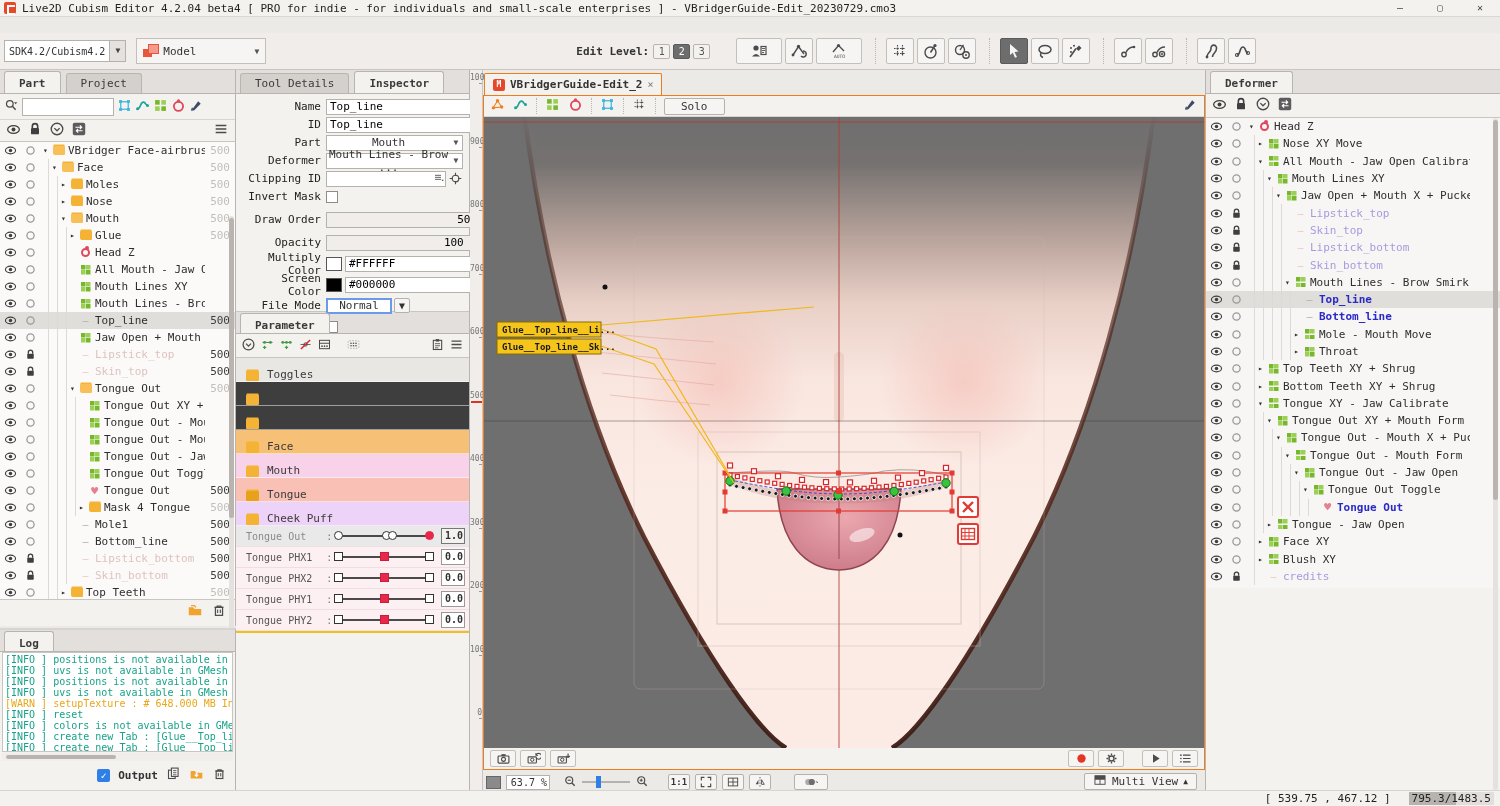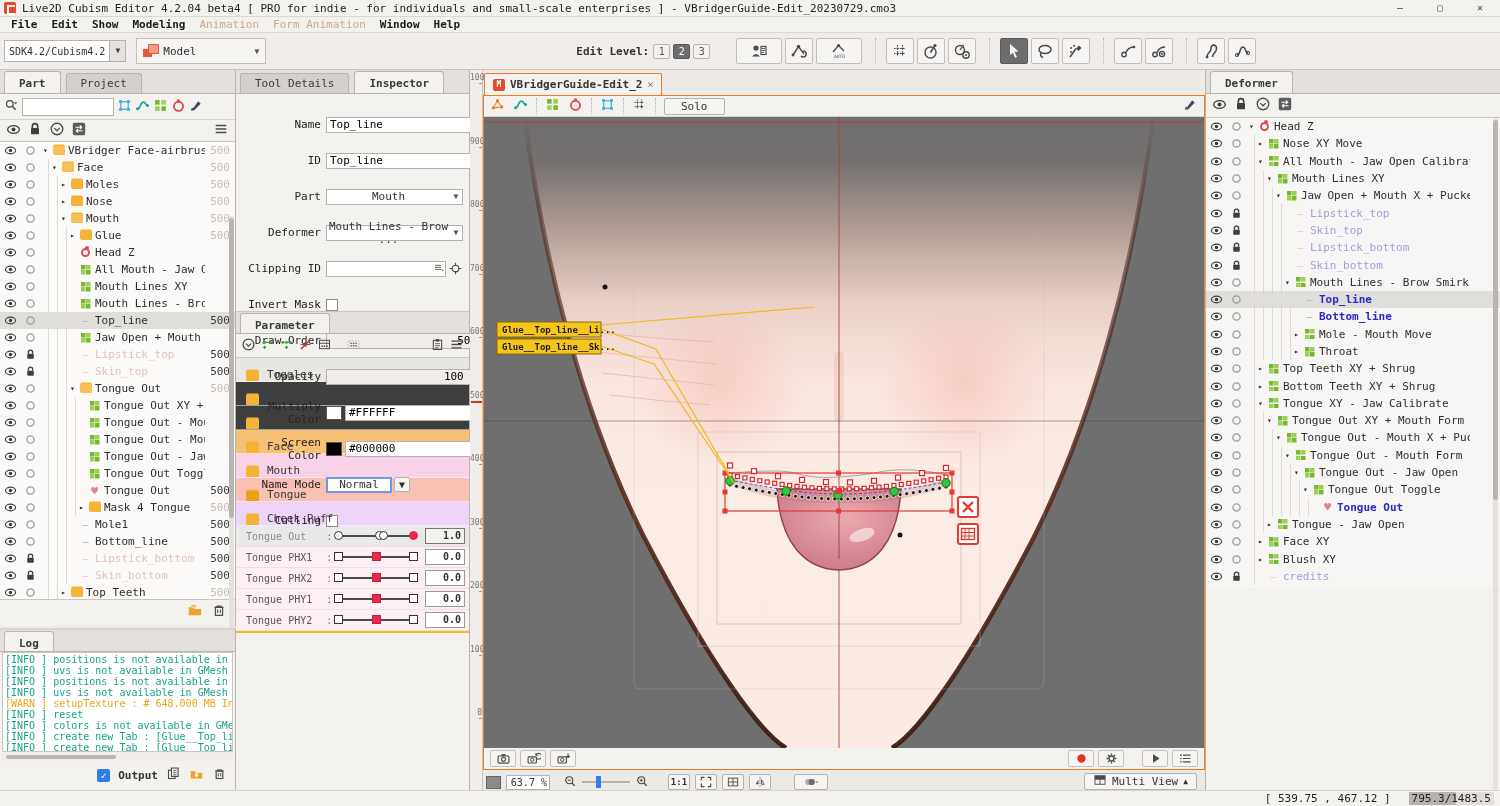--- a/index.html
+++ b/index.html
@@ -107,21 +107,21 @@
   .loghscroll i { position:absolute; left:4px; top:2px; width:110px; height:4px; background:#b9b4b0; border-radius:2px; }
   .logfoot { display:flex; align-items:center; justify-content:flex-end; gap:8px; padding:4px 8px; }
   .logfoot svg { width:15px; height:15px; }
   .chk { width:13px; height:13px; background:#2f7fe8; border-radius:2px; color:#fff; font-size:10px;
          text-align:center; line-height:13px; }
 
   
   .inspector-panel { position:absolute; left:236px; top:70px; width:234px; height:720px;
                      background:#f4f2ef; border-right:1px solid #b9b4b0; }
   .iform { padding-top:3px; height:218px; border-bottom:1px solid #c9c5c1; }
-  .irow { display:flex; align-items:center; height:17px; margin:19px 6px; }
+  .irow { display:flex; align-items:center; height:17px; margin:1px 6px; }
   .ilab { width:84px; text-align:right; padding-right:5px; font-size:11px; color:#222; flex:none; }
   .itxt { flex:1; height:16px; border:1px solid #b5b1ad; background:#fff; font:inherit; font-size:11px; padding:0 3px; }
   .isel { flex:1; height:16px; border:1px solid #b5b1ad; background:#fff; display:flex; align-items:center; }
   .isel span { flex:1; text-align:center; font-size:11px; }
   .isel .dn { flex:none; width:12px; font-size:8px; color:#555; }
   .ichk { width:12px; height:12px; border:1px solid #8f8b87; background:#fff; }
   .ibtn { border:1px solid #b5b1ad; background:#f7f5f3; font-size:10px; padding:1px 10px; border-radius:2px; }
   .swatch { width:16px; height:14px; border:1px solid #555; flex:none; margin-right:3px; }
   .num { text-align:right; }
 
@@ -136,21 +136,21 @@
   .pgfold { width:13px; height:10px; background:#f5b335; border-radius:1px; box-shadow:0 -2px 0 -0.5px #f5b335; flex:none; }
   .prow { height:21px; display:flex; align-items:center; border-bottom:1px solid #efdfe2; padding:0 4px 0 10px; }
   .prow .pname { width:80px; font-size:10px; color:#555; flex:none; overflow:hidden; white-space:nowrap; }
   .prow .colon { width:8px; color:#888; flex:none; }
   .ptrack { flex:1; position:relative; height:14px; margin-right:6px; }
   .ptrack::before { content:""; position:absolute; left:2px; right:2px; top:6px; height:2px; background:#4a4a4a; }
   .hnd { position:absolute; top:2px; width:9px; height:9px; border:1.5px solid #333; background:#fff; }
   .hnd.round { border-radius:50%; }
   .hnd.fillred { background:#e8274b; border-color:#e8274b; }
   .hnd.redsq { background:#e8274b; border-color:#c81e3e; }
-  .pval { width:40px; height:16px; border:1px solid #999; background:#fff; font-size:10px; font-weight:bold;
+  .pval { width:24px; height:16px; border:1px solid #999; background:#fff; font-size:10px; font-weight:bold;
           text-align:right; padding:1px 3px; flex:none; }
   .yline { height:2px; background:#f0c020; }
   .pfoot { position:absolute; left:0; bottom:2px; width:100%; display:flex; align-items:center; gap:10px;
            padding:0 10px; height:24px; }
   .npbtn { display:flex; align-items:center; gap:4px; border:1px solid #b5b1ad; background:#f7f5f3;
            padding:2px 8px; font-size:11px; border-radius:2px; margin-left:68px; }
   .npbtn svg, .pfoot svg { width:15px; height:15px; }
 
   
   .canvas-area { position:absolute; left:470px; top:70px; width:735px; height:720px; background:#eceae7; }
@@ -214,30 +214,20 @@
   <div class="titlebar">
     <span class="appicon"></span>
     <span class="titletext">Live2D Cubism Editor 4.2.04 beta4    [ PRO for indie - for individuals and small-scale enterprises ]  - VBridgerGuide-Edit_20230729.cmo3</span>
     <span class="winbtns">
       <span class="winbtn">—</span>
       <span class="winbtn">▢</span>
       <span class="winbtn">✕</span>
     </span>
   </div>
 
-  <div class="menubar" id="menubar">
-      <span class="menu-item">File</span>
-      <span class="menu-item">Edit</span>
-      <span class="menu-item">Show</span>
-      <span class="menu-item">Modeling</span>
-      <span class="menu-item disabled">Animation</span>
-      <span class="menu-item disabled">Form Animation</span>
-      <span class="menu-item">Window</span>
-      <span class="menu-item">Help</span>
-    </div>
 
   <div class="toolbar">
     <div class="selbox">
       <span class="val">SDK4.2/Cubism4.2</span>
       <span class="arr">▼</span>
     </div>
     <div class="modelbox">
       <span class="layersic"></span>
       <span style="flex:1">Model</span>
       <span style="font-size:8px;color:#555">▼</span>
@@ -1040,21 +1030,21 @@
         <input class="itxt" style="flex: 0 0 72px;" value="#FFFFFF">
         <span class="ibtn" style="margin-left:12px">Reset</span>
         </div>
       <div class="irow" style="margin-top:4px">
           <span class="ilab">Screen Color</span>
         <span class="swatch" style="background:#000000"></span>
         <input class="itxt" style="flex: 0 0 72px;" value="#000000">
         <span class="ibtn" style="margin-left:12px">Reset</span>
         </div>
       <div class="irow" style="margin-top:4px">
-          <span class="ilab">Name Mode</span>
+          <span class="ilab">File Mode</span>
         <span class="isel" style="flex:0 0 66px;border:2px solid #6d9ae8">
             <span>Normal</span>
           </span>
         <span class="ibtn" style="padding:1px 4px;margin-left:2px">▼</span>
         </div>
       <div class="irow" style="margin-top:4px">
           <span class="ilab">Culling</span>
         <span class="ichk"></span>
         </div>
     </div>

